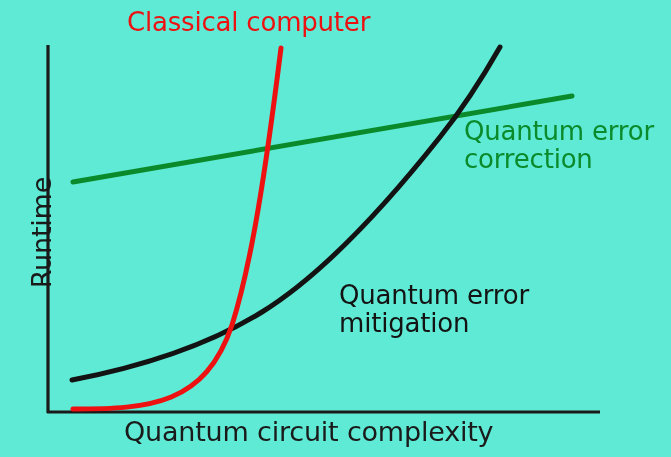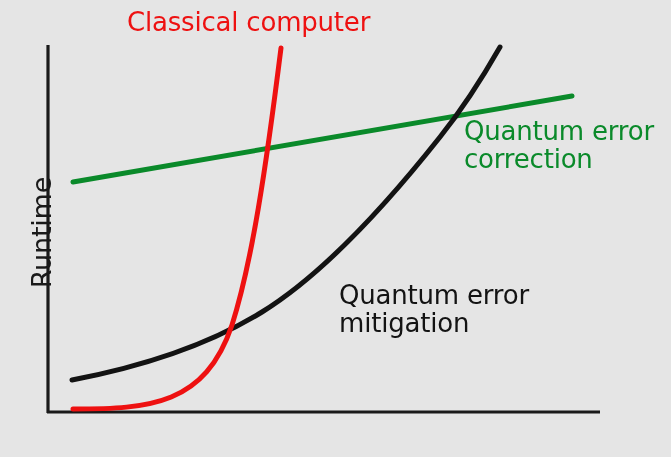--- a/index.html
+++ b/index.html
@@ -10,21 +10,21 @@
   body {
     width: 671px;
     height: 457px;
     font-family: "DejaVu Sans", sans-serif;
     overflow: hidden;
   }
   #figure {
     position: relative;
     width: 671px;
     height: 457px;
-    background: #e5e5e5;
+    background: #5eead4;
   }
   #plot-svg {
     position: absolute;
     left: 0;
     top: 0;
     width: 671px;
     height: 457px;
     display: block;
   }
   .annotation {
@@ -87,16 +87,17 @@
   </svg>
 
   <div class="annotation" id="label-classical">Classical computer</div>
 
   <div class="annotation" id="label-qec">Quantum error
 correction</div>
 
   <div class="annotation" id="label-qem">Quantum error
 mitigation</div>
 
+  <div class="annotation" id="label-xaxis">Quantum circuit complexity</div>
 
   <div class="annotation" id="label-yaxis">Runtime</div>
 
 </div>
 
 </body></html>

